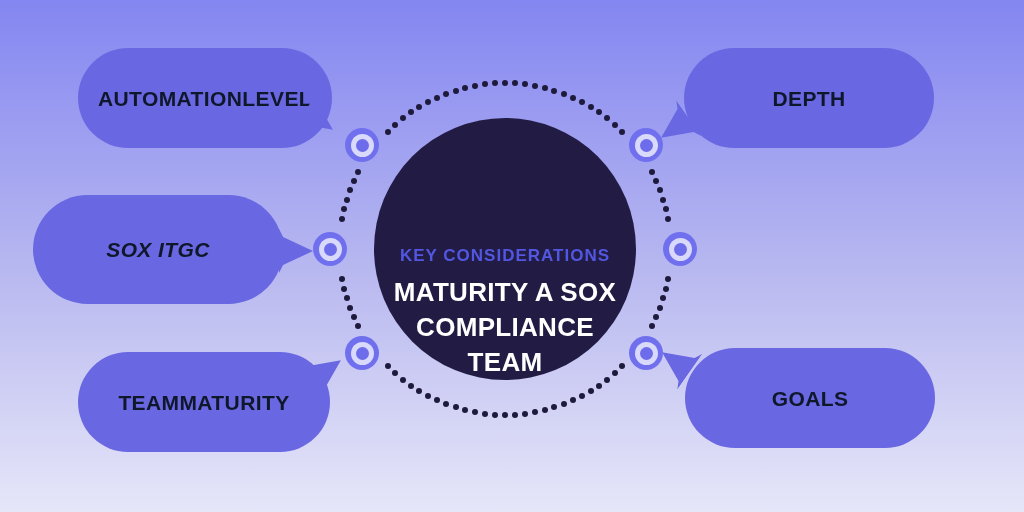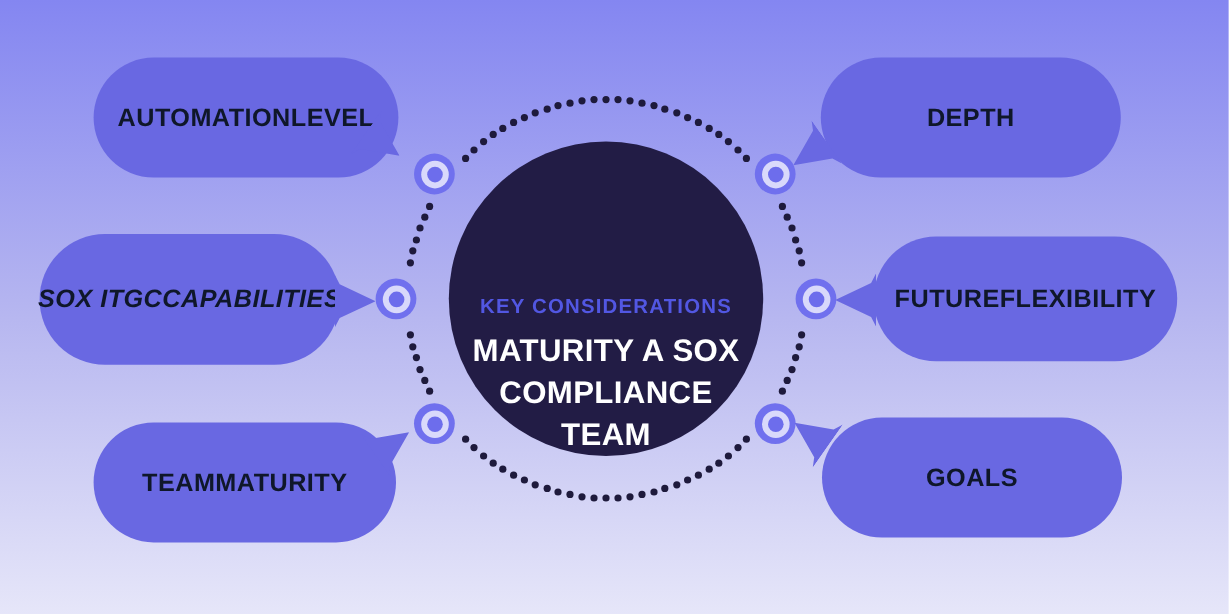--- a/index.html
+++ b/index.html
@@ -188,38 +188,32 @@
 
   <div class="bubble b1">
     <div class="tail tail-right t1"></div>
     <div class="bubble-line">AUTOMATION</div>
     <div class="bubble-line">LEVEL</div>
   </div>
 
   <div class="bubble b2">
     <div class="tail tail-right t2"></div>
     <div class="bubble-line">SOX ITGC</div>
-    <div class="bubble-line">CAPABILITIES</div>
   </div>
 
   <div class="bubble b3">
     <div class="tail tail-right t3"></div>
     <div class="bubble-line">TEAM</div>
     <div class="bubble-line">MATURITY</div>
   </div>
 
   <div class="bubble b4">
     <div class="tail tail-left t4"></div>
     <div class="bubble-line">DEPTH</div>
   </div>
 
-  <div class="bubble b5">
-    <div class="tail tail-left t5"></div>
-    <div class="bubble-line">FUTURE</div>
-    <div class="bubble-line">FLEXIBILITY</div>
-  </div>
 
   <div class="bubble b6">
     <div class="tail tail-left t6"></div>
     <div class="bubble-line">GOALS</div>
   </div>
 
 </div>
 
 </body></html>

